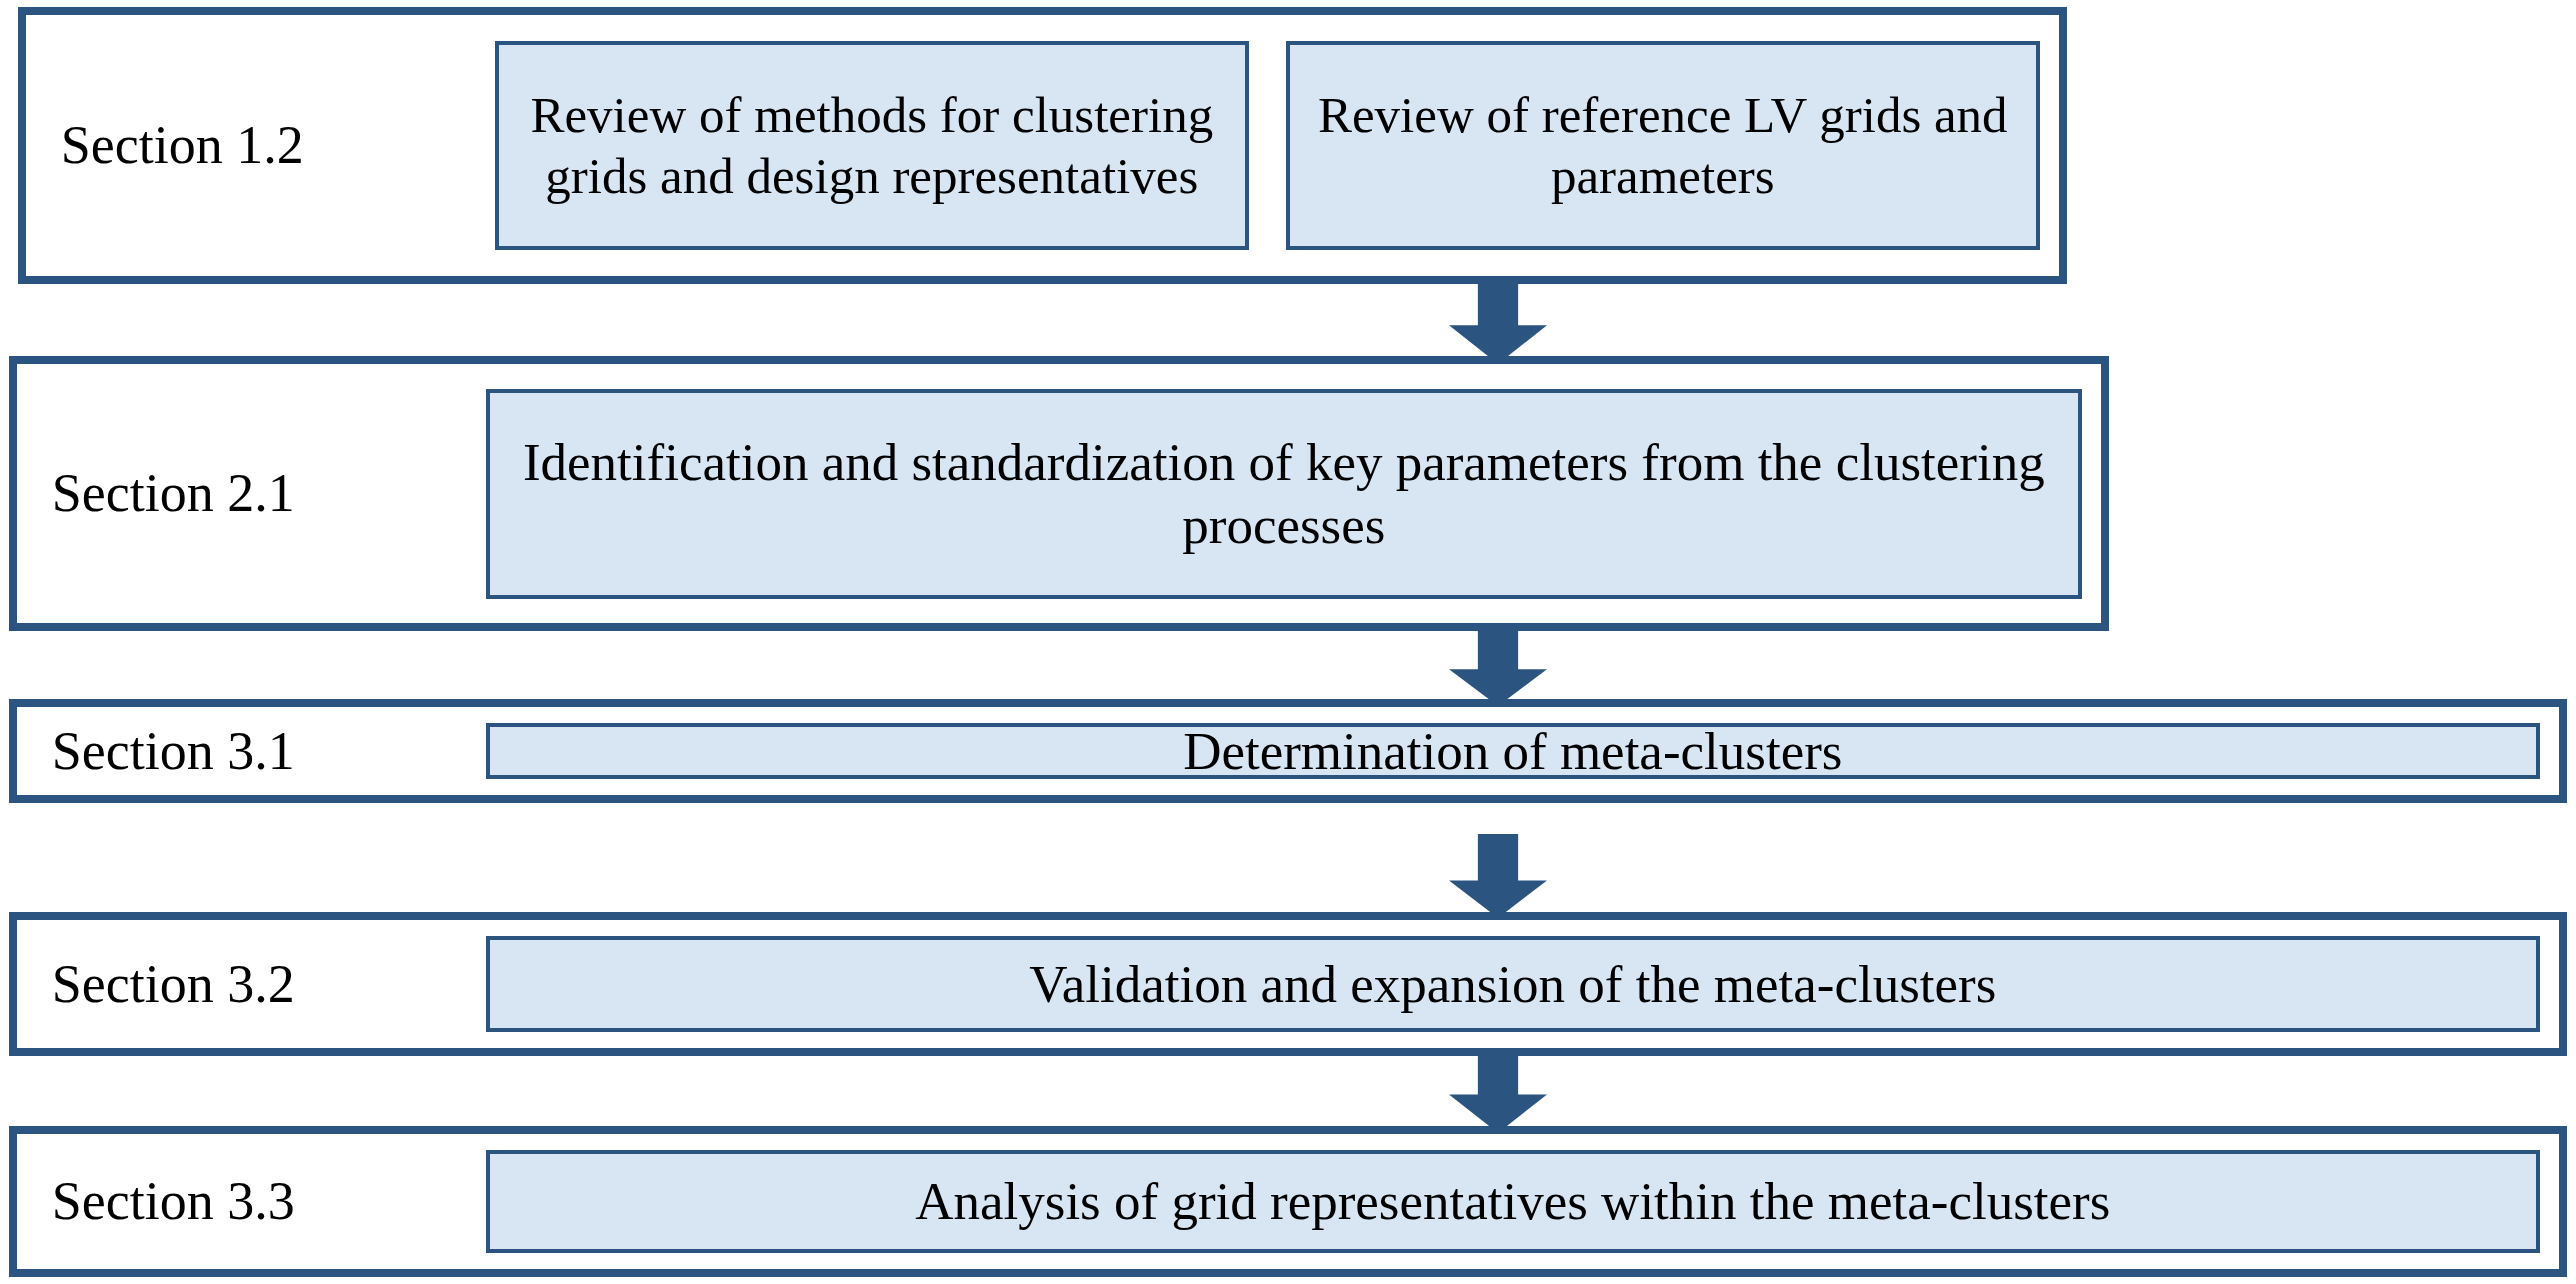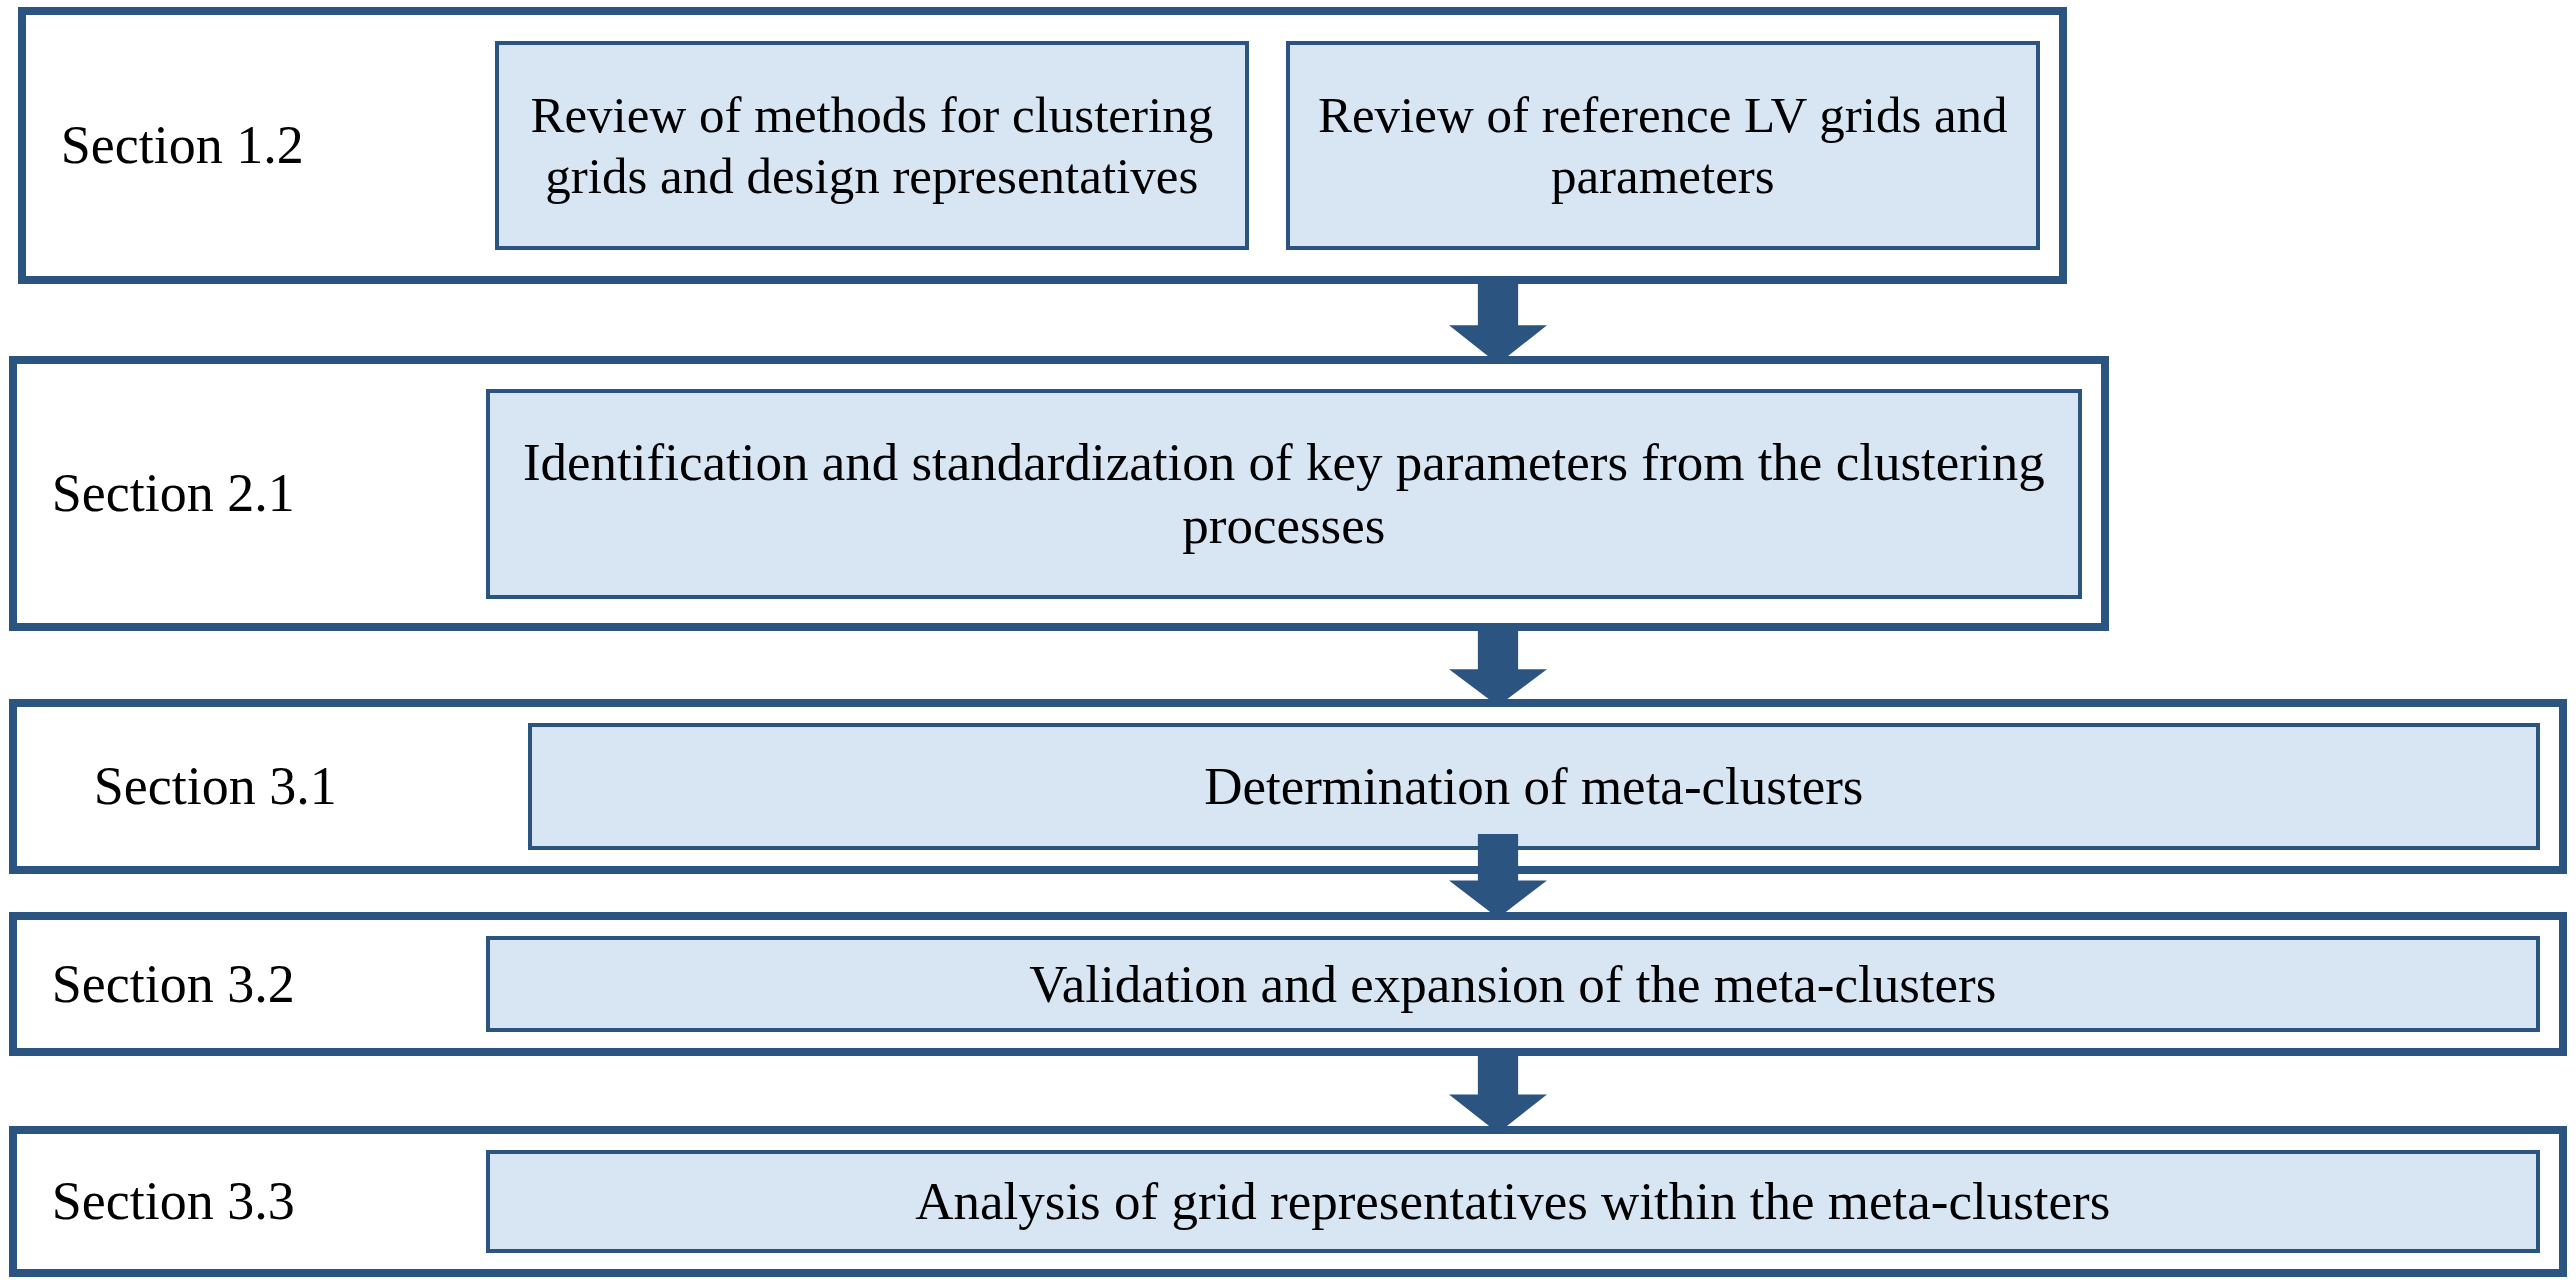--- a/index.html
+++ b/index.html
@@ -66,21 +66,21 @@
   }
   .inner-box-text {
     font-size: 53px;
     line-height: 1.18;
     color: #000000;
   }
 
   
   #row-1 { left: 8.8px;  top: 7px;    width: 2049px; height: 277px; margin-left: 9px; }
   #row-2 { left: 8.8px;  top: 356px;  width: 2100px; height: 275px; }
-  #row-3 { left: 8.8px;  top: 699px;  width: 2558px; height: 175px; padding-left: 42px; }
+  #row-3 { left: 8.8px;  top: 699px;  width: 2558px; height: 104px; }
   #row-4 { left: 8.8px;  top: 912px; width: 2558px; height: 144px; justify-content: space-between; }
   #row-5 { left: 8.8px;  top: 1126px; width: 2558px; height: 151px; }
 
   #row-1 .boxes-cell { padding: 26px 19px 26px 0; }
   #row-2 .boxes-cell { padding: 24.5px 19px 24.5px 0; }
   #row-3 .boxes-cell { padding: 16px 19px 16px 0; }
   #row-4 .boxes-cell { padding: 16px 19px 16px 0; }
   #row-5 .boxes-cell { padding: 16px 19px 16px 0; }
 
   #row-1 .inner-box-text { font-size: 51px; }

